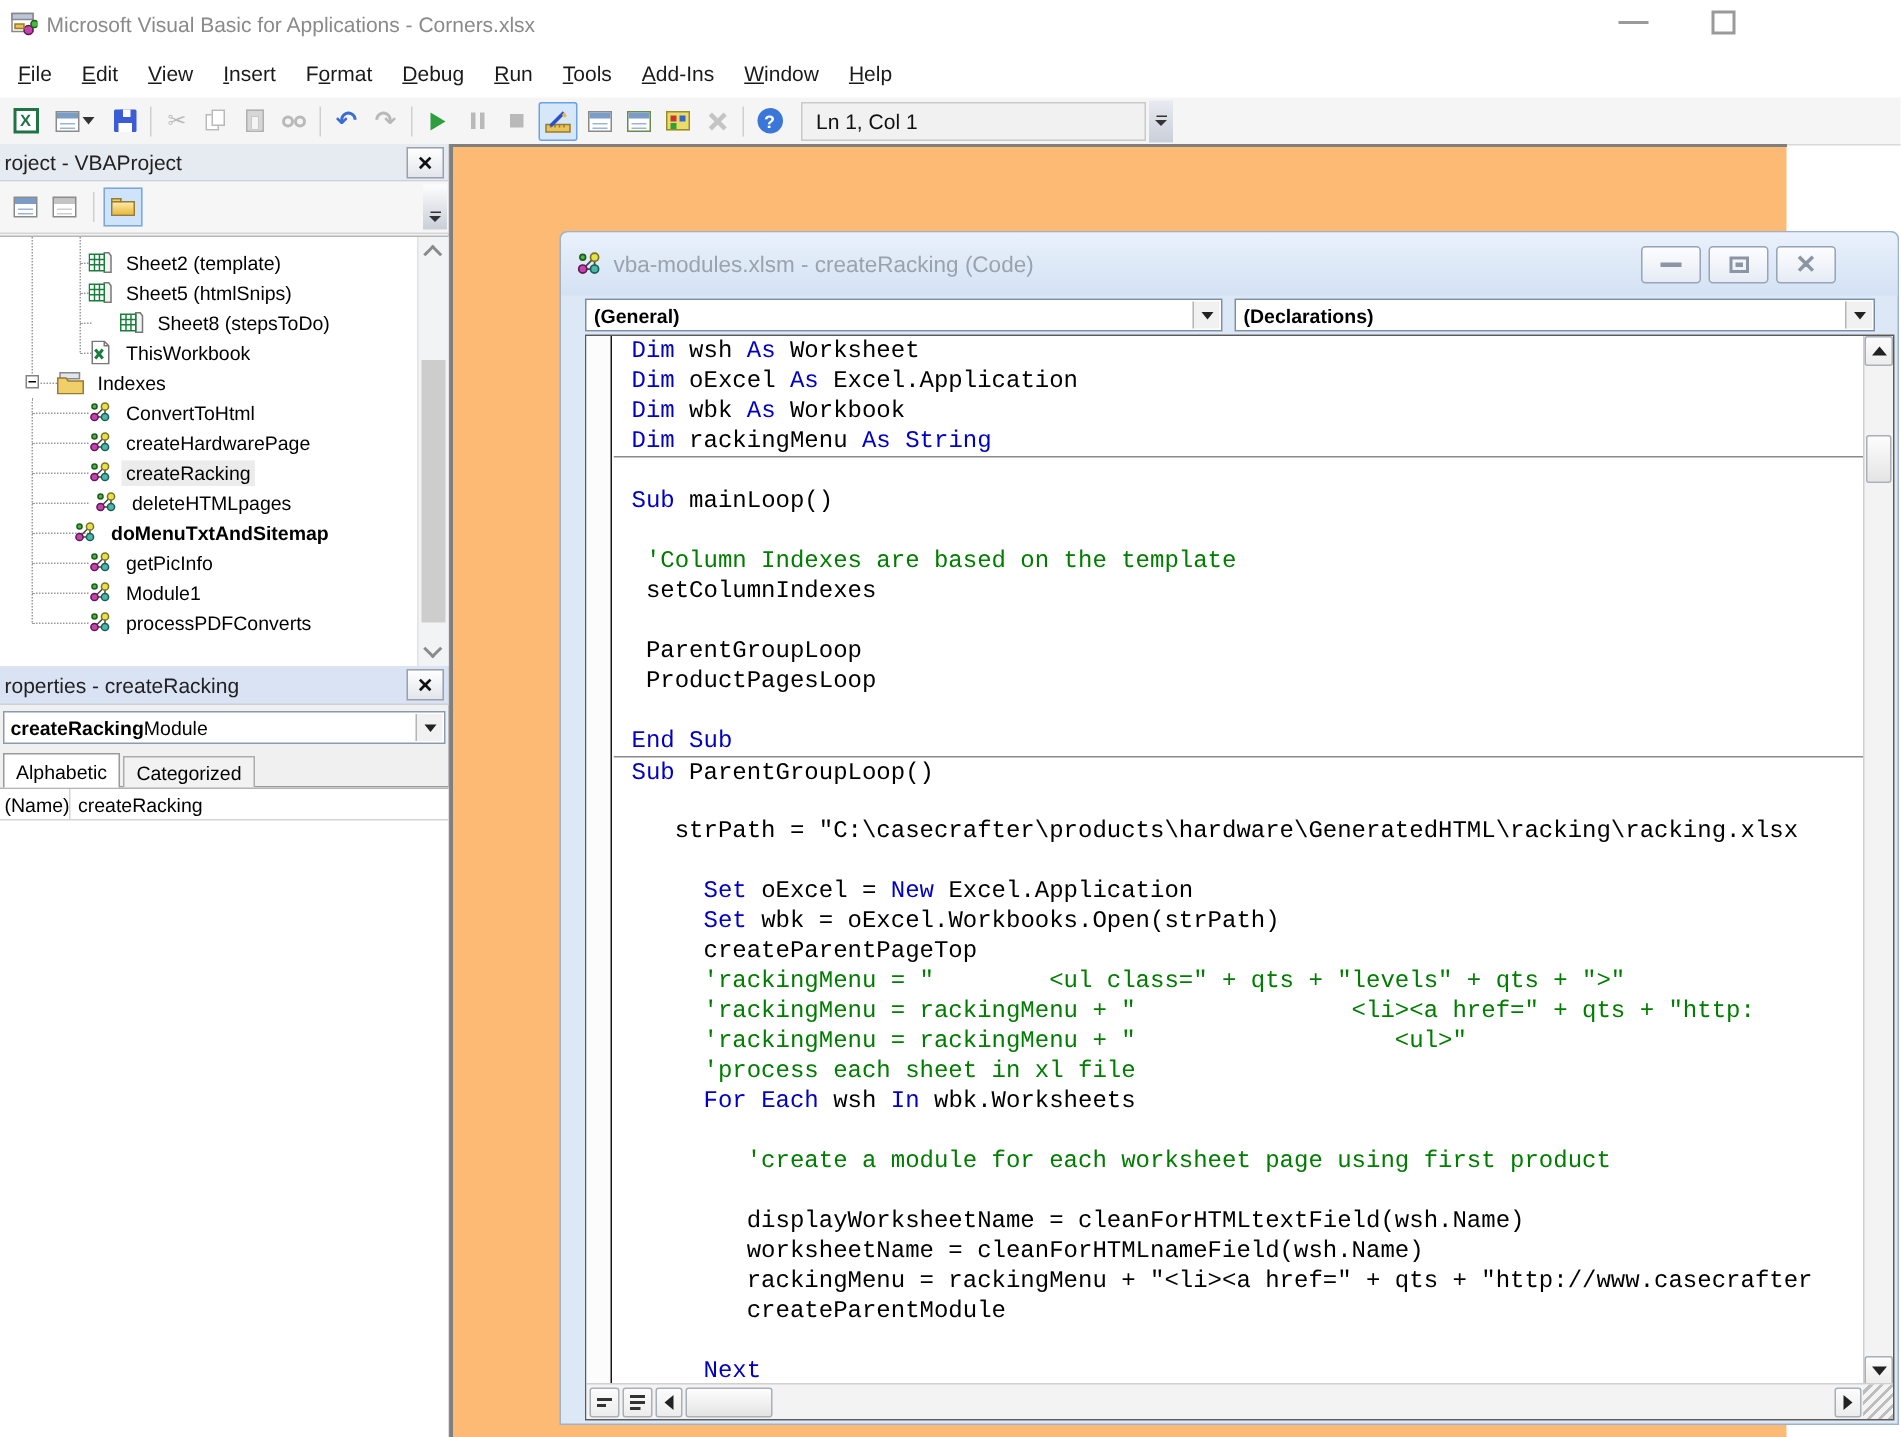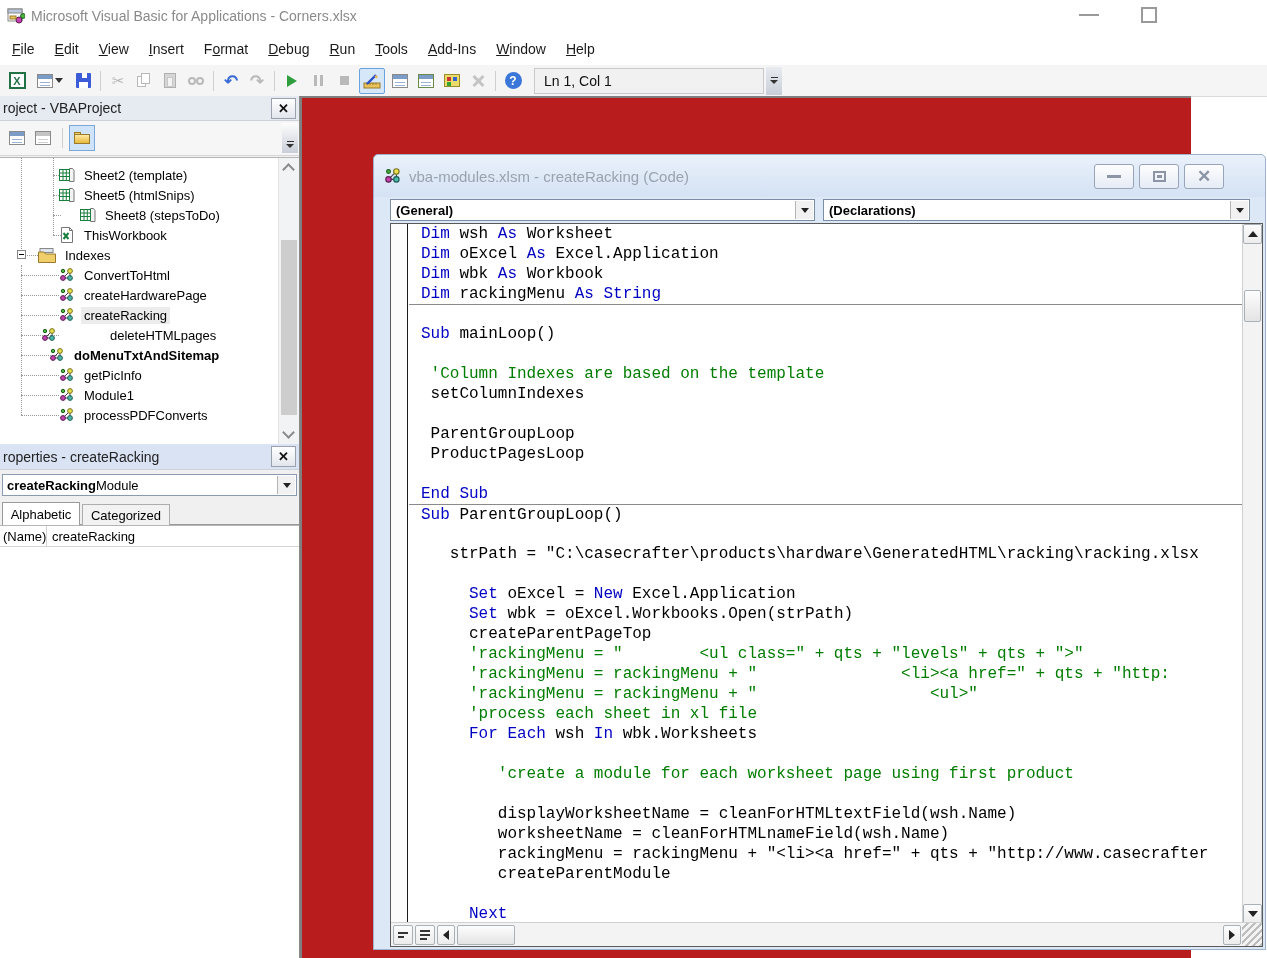--- a/index.html
+++ b/index.html
@@ -102,21 +102,21 @@
   .tabs { position:absolute; left:2px; top:58px; right:0; height:23px; border-bottom:1px solid #9a9a9a; }
   .tab { position:absolute; font-size:13px; display:flex; align-items:center; justify-content:center; }
   .tab.active { left:0; top:0; width:78px; height:23px; background:#fff; border:1px solid #9a9a9a; border-bottom:none; z-index:2; }
   .tab.inactive { left:80px; top:2px; width:88px; height:21px; background:#f2f2f2; border:1px solid #adadad; border-bottom:none; }
   .prop-grid { position:absolute; left:0; top:81px; right:0; bottom:0; background:#fff; border-top:1px solid #b5b5b5; }
   .prop-row { display:flex; height:21px; border-bottom:1px solid #d4d4d4; font-size:13px; align-items:center; }
   .prop-name { width:47px; padding-left:3px; border-right:1px solid #d4d4d4; height:100%; display:flex; align-items:center; }
   .prop-val { padding-left:5px; }
 
   
-  .mdi { left:300px; top:96px; width:891px; height:862px; background:#b91c1c; box-shadow:inset 2px 2px 0 #7f7f7f; }
+  .mdi { left:300px; top:96px; width:891px; height:862px; background:#fdba74; box-shadow:inset 2px 2px 0 #7f7f7f; }
   .code-window { position:absolute; left:73px; top:58px; width:893px; height:796px; background:#dde8f7; border:1px solid #9eb2cc; border-radius:5px 5px 0 0; }
   .cw-title { position:absolute; left:0; top:0; right:0; height:42px; background:linear-gradient(#e9f1fb,#d4e2f4); border-radius:5px 5px 0 0; display:flex; align-items:center; }
   .cw-title-text { color:#9aa2ae; font-size:15px; margin-left:7px; }
   .cw-btn { position:absolute; top:9px; width:40px; height:25px; background:linear-gradient(#fdfdfe,#e6ecf5); border:1px solid #98a4b8; border-radius:3px; display:flex; align-items:center; justify-content:center; }
   .cw-btn .minbar { width:14px; height:3px; background:#8b95a5; }
   .cw-btn .rest { width:13px; height:11px; border:2px solid #8b95a5; display:flex; align-items:center; justify-content:center; }
   .cw-btn .rest i { width:5px; height:3px; background:#8b95a5; }
   .cw-btn .xmark { color:#8b95a5; font-size:17px; font-weight:bold; line-height:1; }
   .combo { position:absolute; top:44px; height:22px; background:#fff; border:1px solid #7b8ea6; font-size:13px; font-weight:bold; display:flex; align-items:center; padding-left:5px; }
   .code-area { position:absolute; left:16px; top:68px; width:873px; height:724px; background:#fff; border:1px solid #5a5a5a; }
@@ -410,21 +410,21 @@
             <svg width="16" height="16" viewBox="0 0 16 16">
               <path d="M5.5 9.5 L9.5 5.5 M6 11 h3.2 M11 6 v3.2" stroke="#444"></path>
               <circle cx="4" cy="11" r="2.4" fill="#c542b0" stroke="#5a1b4f"></circle>
               <circle cx="11" cy="4" r="2.4" fill="#e8e04a" stroke="#7a7420"></circle>
               <circle cx="11" cy="11" r="2.4" fill="#49b8a8" stroke="#1d5c56"></circle>
               <circle cx="4" cy="4" r="1.7" fill="#49b840" stroke="#1d5c1a"></circle>
             </svg>
           </span>
           <span class="lbl">createRacking</span>
         </div>
-        <div class="tree-row" style="top: 167px; left: 41px; gap: 44px;">
+        <div class="tree-row" style="top: 167px; left: 63px;">
           <span style="display: inline-flex; margin-right: 6px;">
             <svg width="16" height="16" viewBox="0 0 16 16">
               <path d="M5.5 9.5 L9.5 5.5 M6 11 h3.2 M11 6 v3.2" stroke="#444"></path>
               <circle cx="4" cy="11" r="2.4" fill="#c542b0" stroke="#5a1b4f"></circle>
               <circle cx="11" cy="4" r="2.4" fill="#e8e04a" stroke="#7a7420"></circle>
               <circle cx="11" cy="11" r="2.4" fill="#49b8a8" stroke="#1d5c56"></circle>
               <circle cx="4" cy="4" r="1.7" fill="#49b840" stroke="#1d5c1a"></circle>
             </svg>
           </span>
           <span class="lbl">deleteHTMLpages</span>

